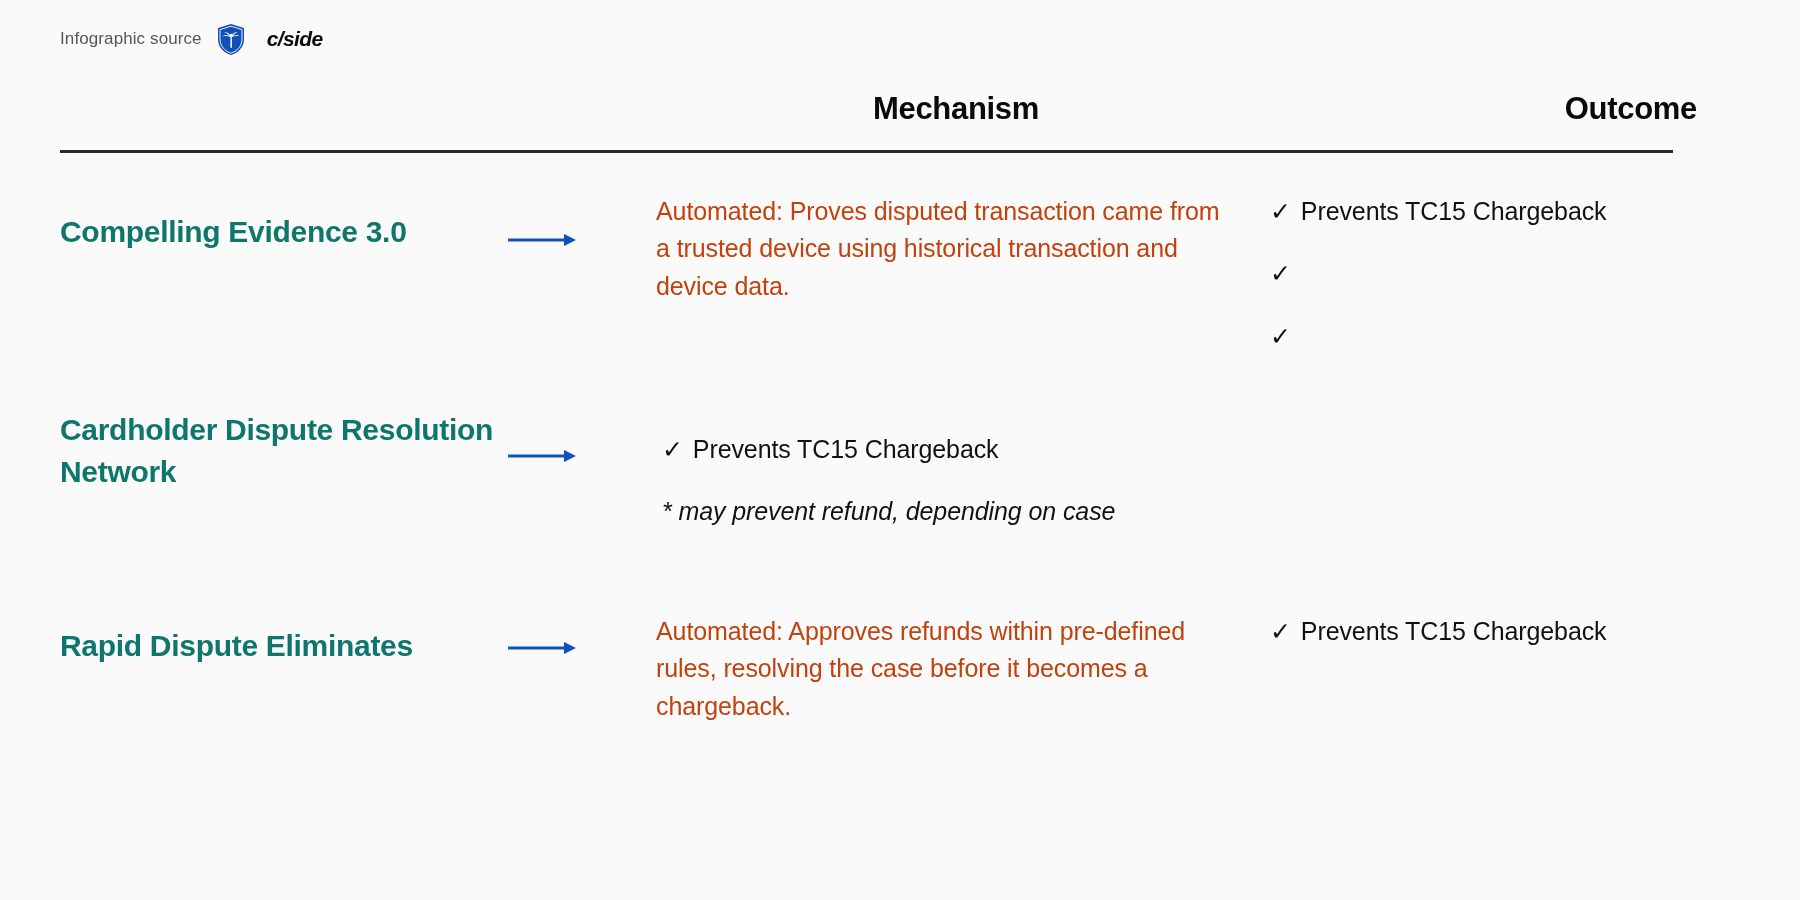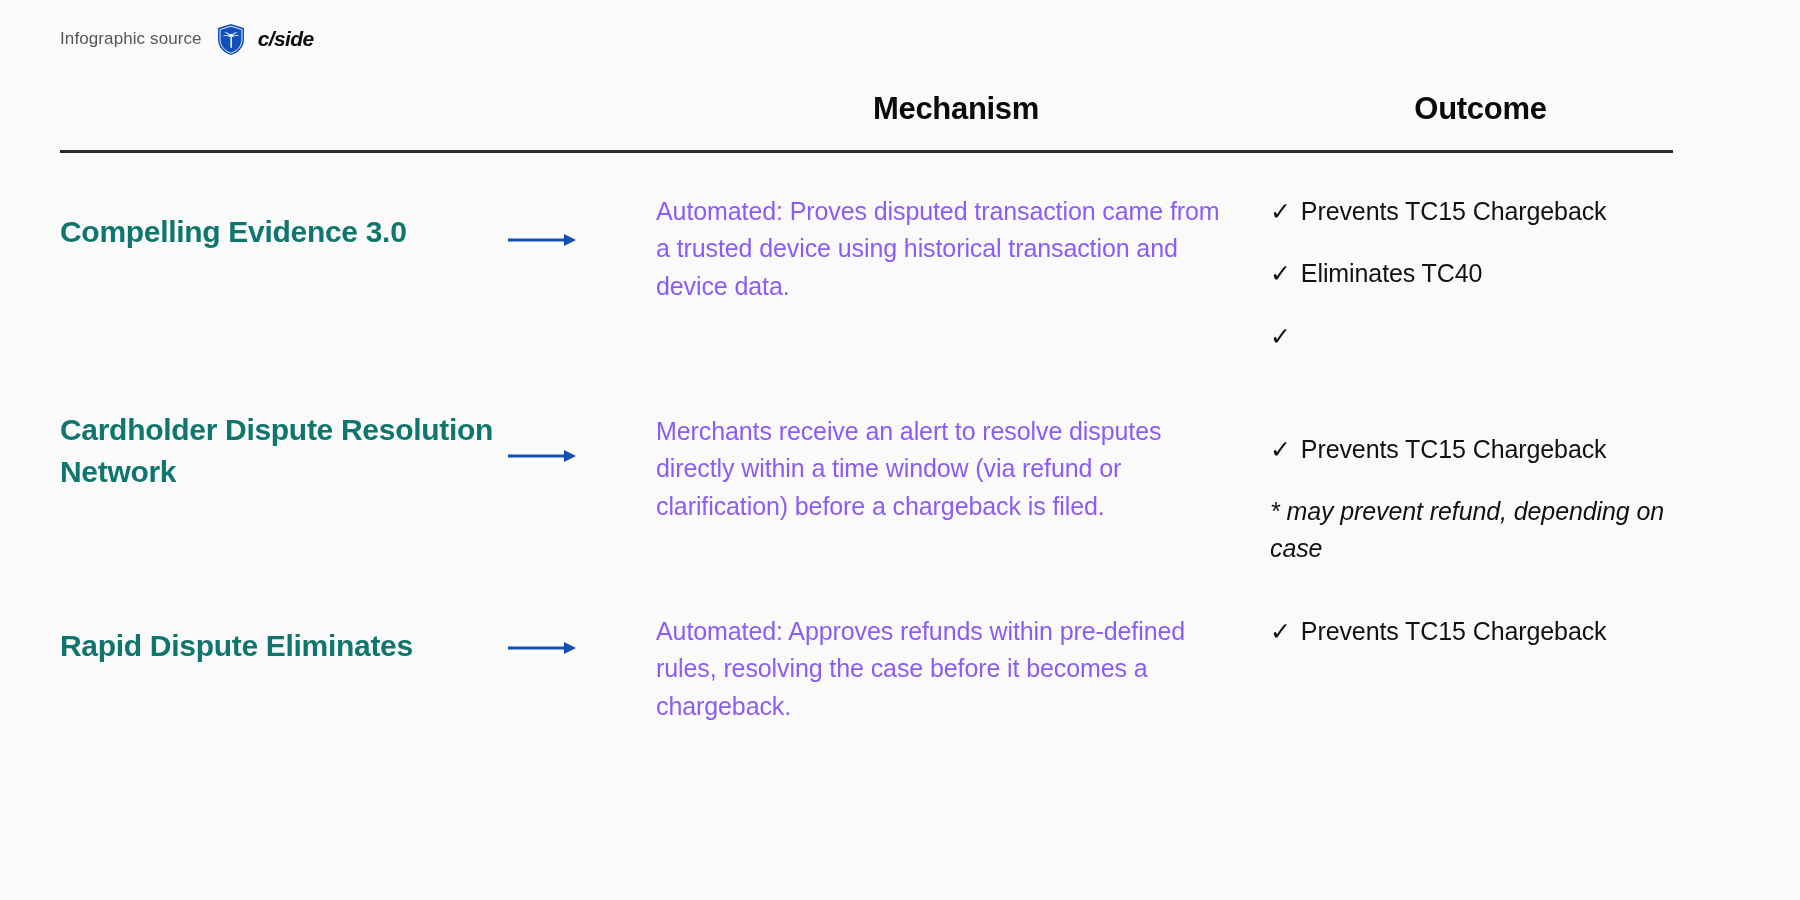--- a/index.html
+++ b/index.html
@@ -34,21 +34,21 @@
   }
   .source-label {
     font-size: 17px;
     color: #565656;
     letter-spacing: 0.1px;
     white-space: nowrap;
   }
   .logo-lockup {
     display: flex;
     align-items: center;
-    gap: 12px;
+    gap: 21px;
   }
   .shield-icon {
     width: 30px;
     height: 33px;
     display: block;
   }
   .logo-wordmark {
     font-size: 21px;
     font-weight: 700;
     font-style: italic;
@@ -77,21 +77,21 @@
   .col-head {
     font-size: 31px;
     font-weight: 700;
     color: #0a0a0a;
     letter-spacing: -0.3px;
   }
   .col-head.mechanism {
     text-align: center;
   }
   .col-head.outcome {
-    text-align: center;
+    text-align: right;
   }
 
   .rule {
     width: 1613px;
     height: 3px;
     background: #2b2b2e;
     margin-top: 10px;
   }
 
   
@@ -123,21 +123,21 @@
   }
   .arrow-icon {
     width: 70px;
     height: 18px;
     display: block;
   }
 
   .mechanism-text {
     font-size: 25px;
     line-height: 1.49;
-    color: #8b5cf6;
+    color: #c2410c;
     letter-spacing: -0.1px;
     padding-top: 6px;
     padding-right: 24px;
   }
 
   .outcome-cell {
     padding-top: 6px;
     padding-left: 6px;
   }
   .outcome-item {
@@ -229,39 +229,37 @@
           </span>
         </div>
         <div class="mechanism-text">Automated: Proves disputed transaction came from a trusted device using historical transaction and device data.</div>
         <div class="outcome-cell">
           <div class="outcome-item">
             <span class="check-icon">✓</span>
             <span>Prevents TC15 Chargeback</span>
           </div>
           <div class="outcome-item">
             <span class="check-icon">✓</span>
-            <span>Eliminates TC40</span>
           </div>
           <div class="outcome-item">
             <span class="check-icon">✓</span>
           </div>
         </div>
       </div>
 
       <div class="row data-row row-2">
         <div class="feature-name">Cardholder Dispute Resolution Network</div>
         <div class="arrow-cell">
           <span class="arrow-icon">
             <svg viewBox="0 0 70 18" width="70" height="18" aria-hidden="true">
               <line x1="0" y1="9" x2="58" y2="9" stroke="#1050b8" stroke-width="3"></line>
               <path d="M56 3 L68 9 L56 15 Z" fill="#1050b8"></path>
             </svg>
           </span>
         </div>
-        <div class="mechanism-text">Merchants receive an alert to resolve disputes directly within a time window (via refund or clarification) before a chargeback is filed.</div>
         <div class="outcome-cell">
           <div class="outcome-item">
             <span class="check-icon">✓</span>
             <span>Prevents TC15 Chargeback</span>
           </div>
           <div class="outcome-item note">* may prevent refund, depending on case</div>
         </div>
       </div>
 
       <div class="row data-row row-3">

